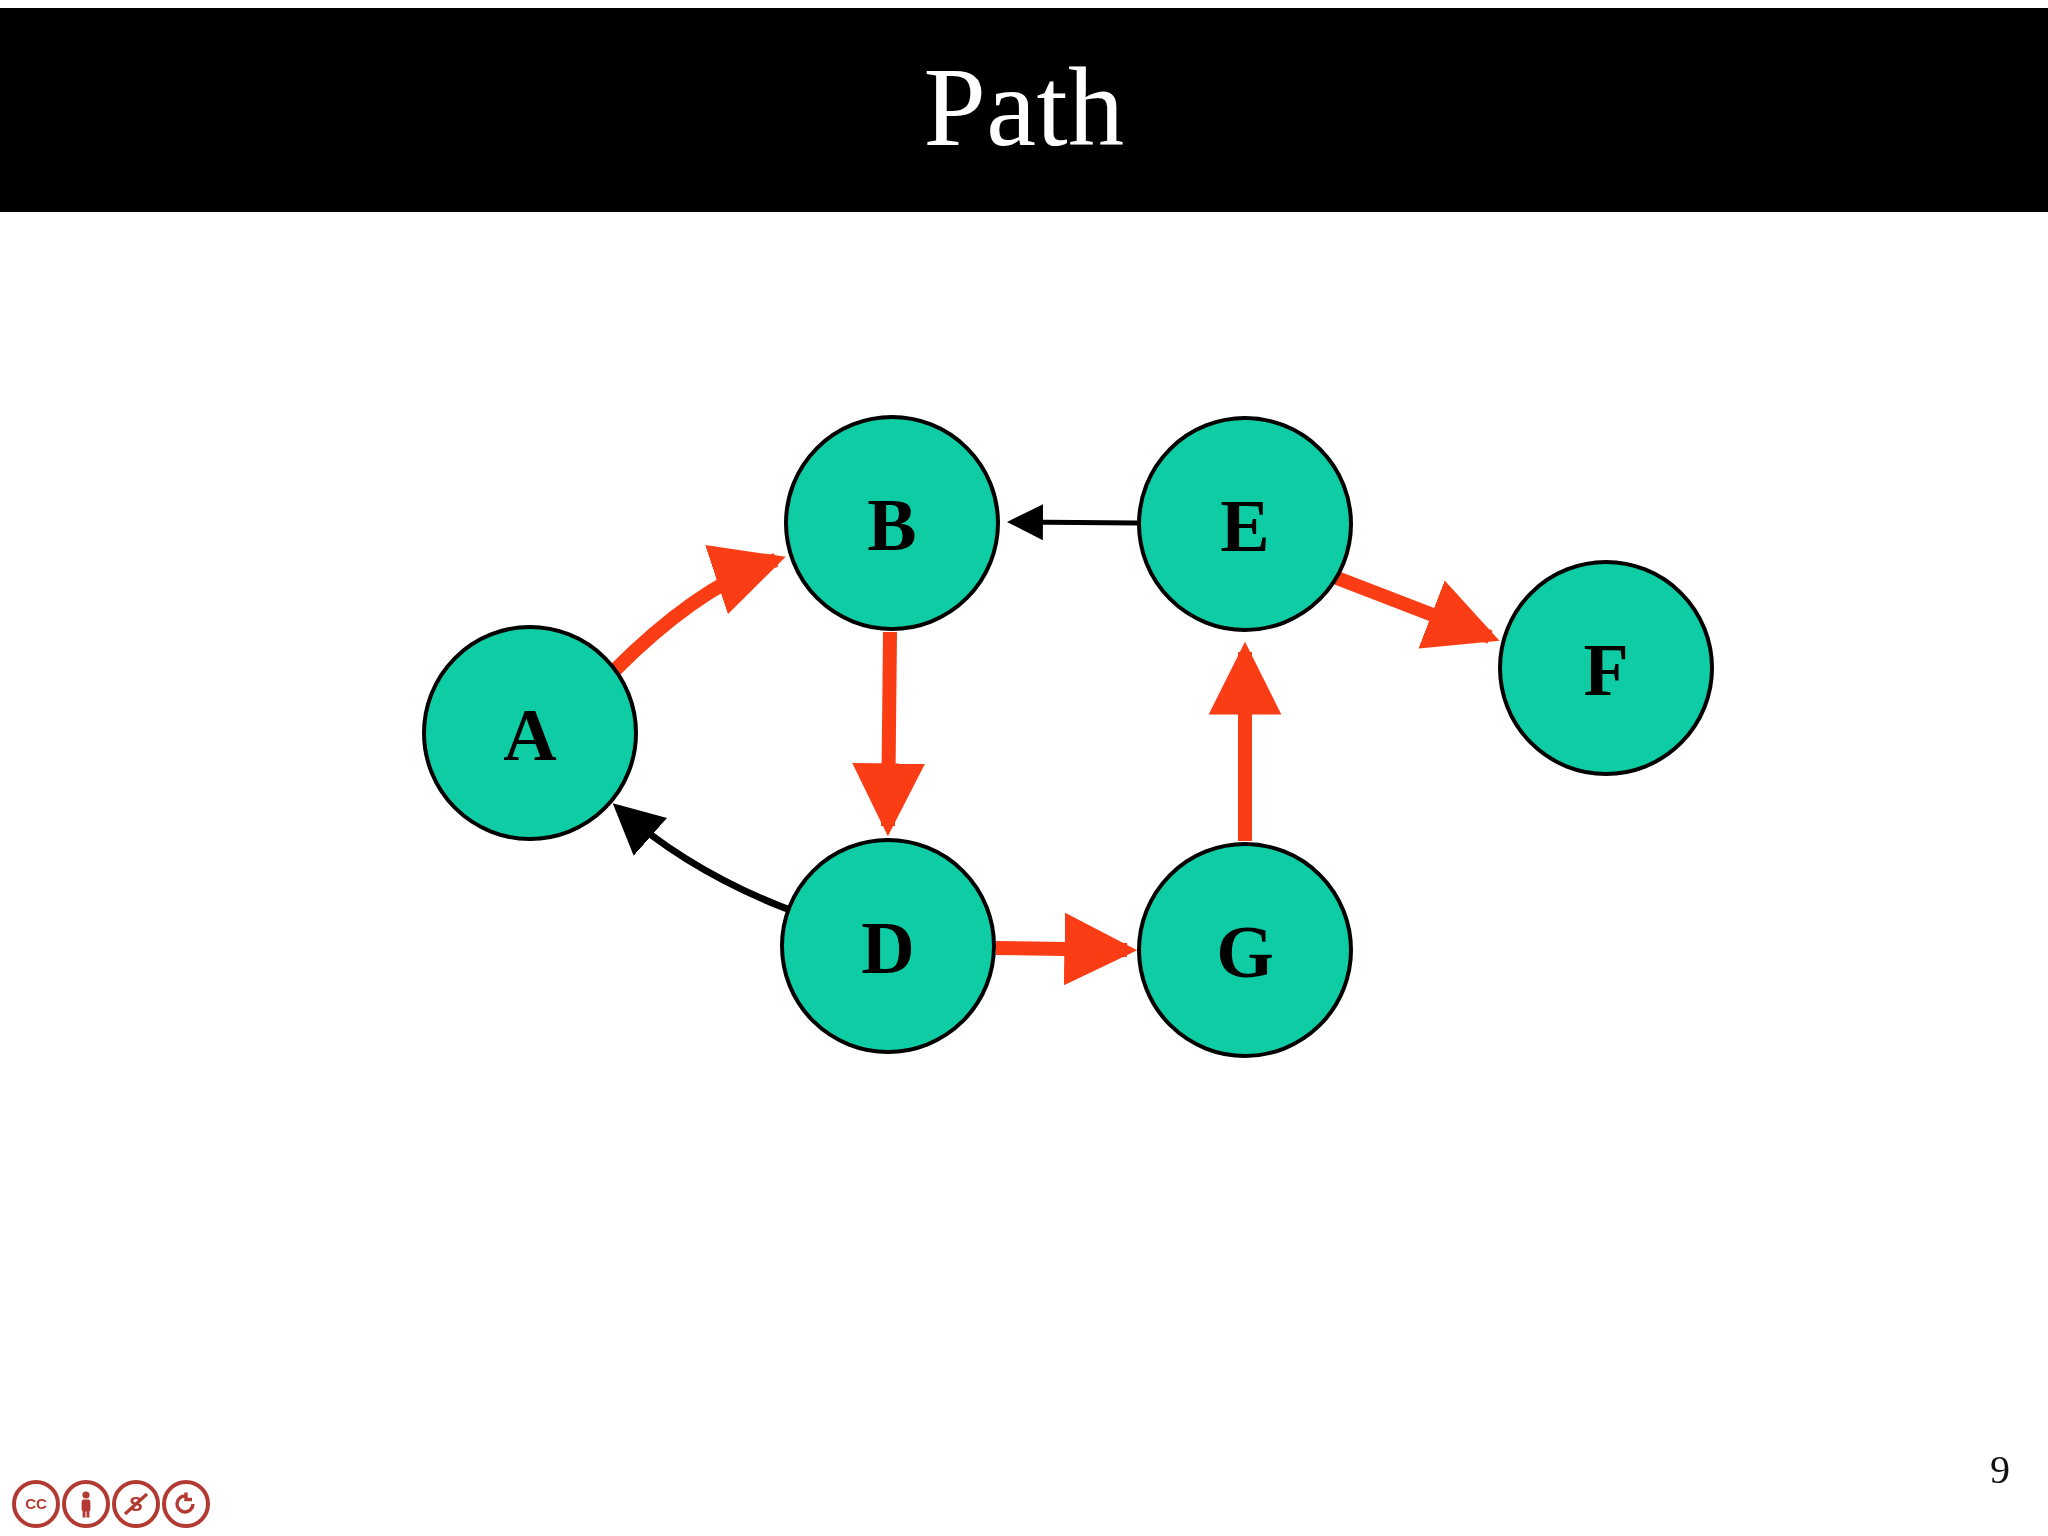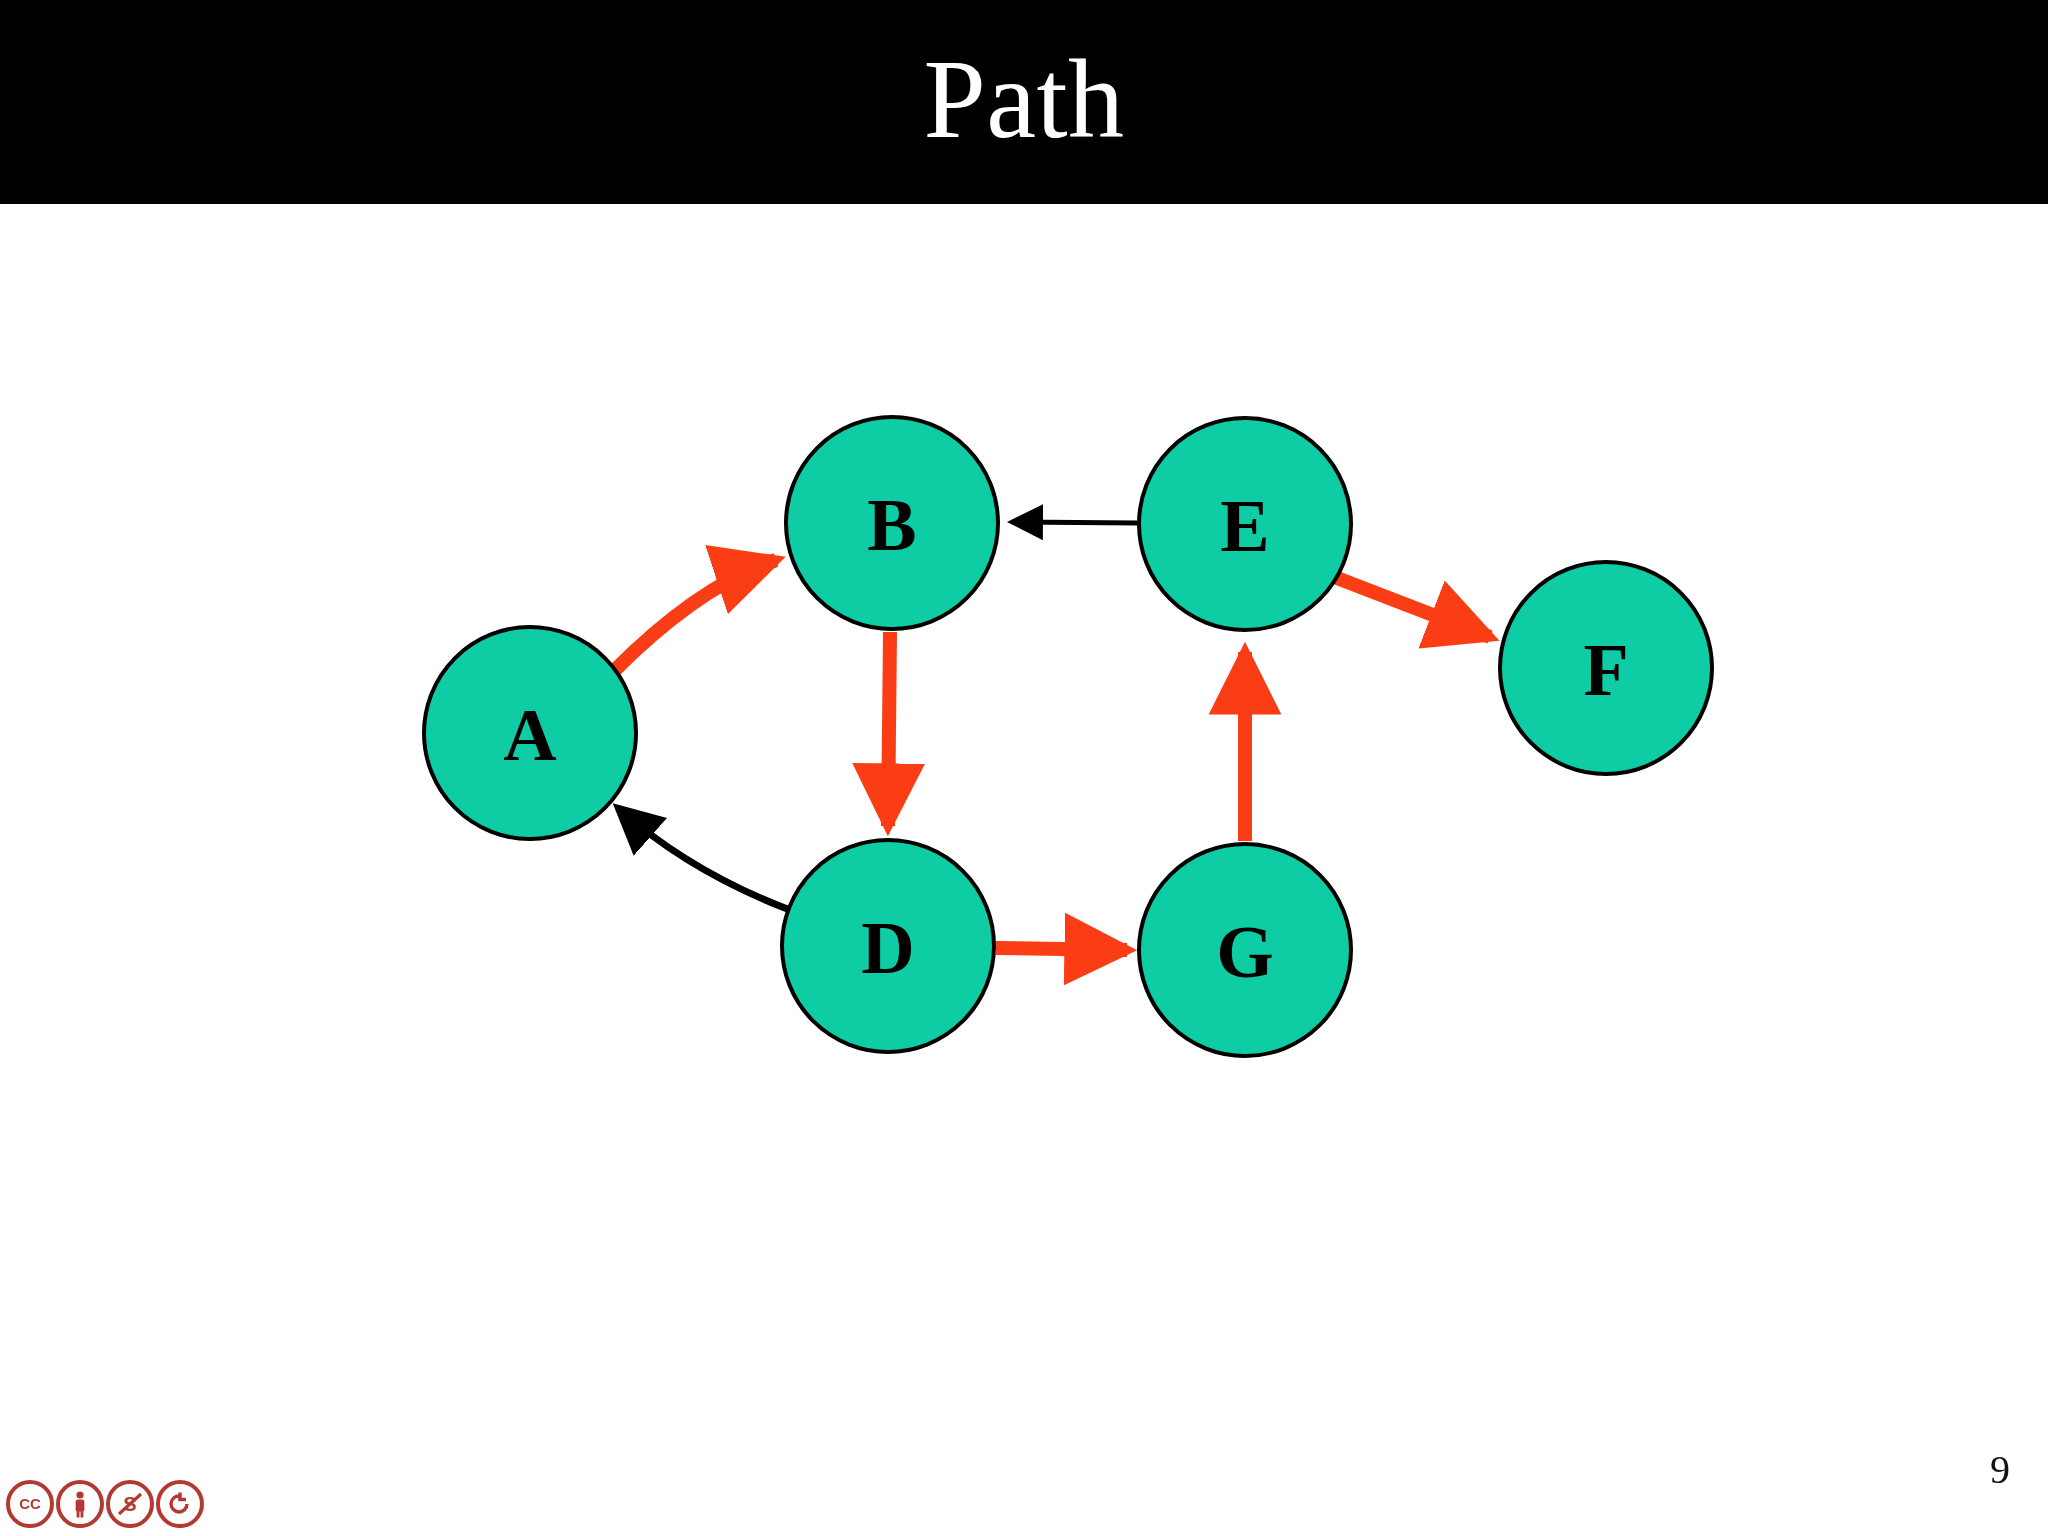--- a/index.html
+++ b/index.html
@@ -10,21 +10,21 @@
     overflow:hidden;
     position:relative;
   }
   #slide{
     position:absolute;inset:0;
     width:2048px;height:1536px;
     background:#ffffff;
   }
   
   #title-banner{
-    position:absolute;left:0;top:0;
+    position:absolute;left:0;top:8px;
     width:2048px;height:204px;
     background:#000000;
     display:flex;align-items:center;justify-content:center;
   }
   #title-text{
     color:#ffffff;
     font-family:"Liberation Serif", serif;
     font-size:112px;
     line-height:1;
     font-weight:400;
@@ -49,21 +49,21 @@
     pointer-events:none;
   }
   .edge-path-hi{fill:none;stroke-linecap:butt;}
   .edge-plain{fill:none;stroke-linecap:butt;}
   
   #footer{
     position:absolute;left:0;bottom:0;width:2048px;height:120px;
     pointer-events:none;
   }
   #cc-badges{
-    position:absolute;left:6px;bottom:8px;
+    position:absolute;left:12px;bottom:8px;
     display:flex;align-items:center;gap:2px;
     pointer-events:auto;
   }
   .cc-badge{
     width:48px;height:48px;border-radius:50%;
     border:4px solid #B23A32;
     box-sizing:border-box;
     display:flex;align-items:center;justify-content:center;
     background:#ffffff;
     position:relative;

